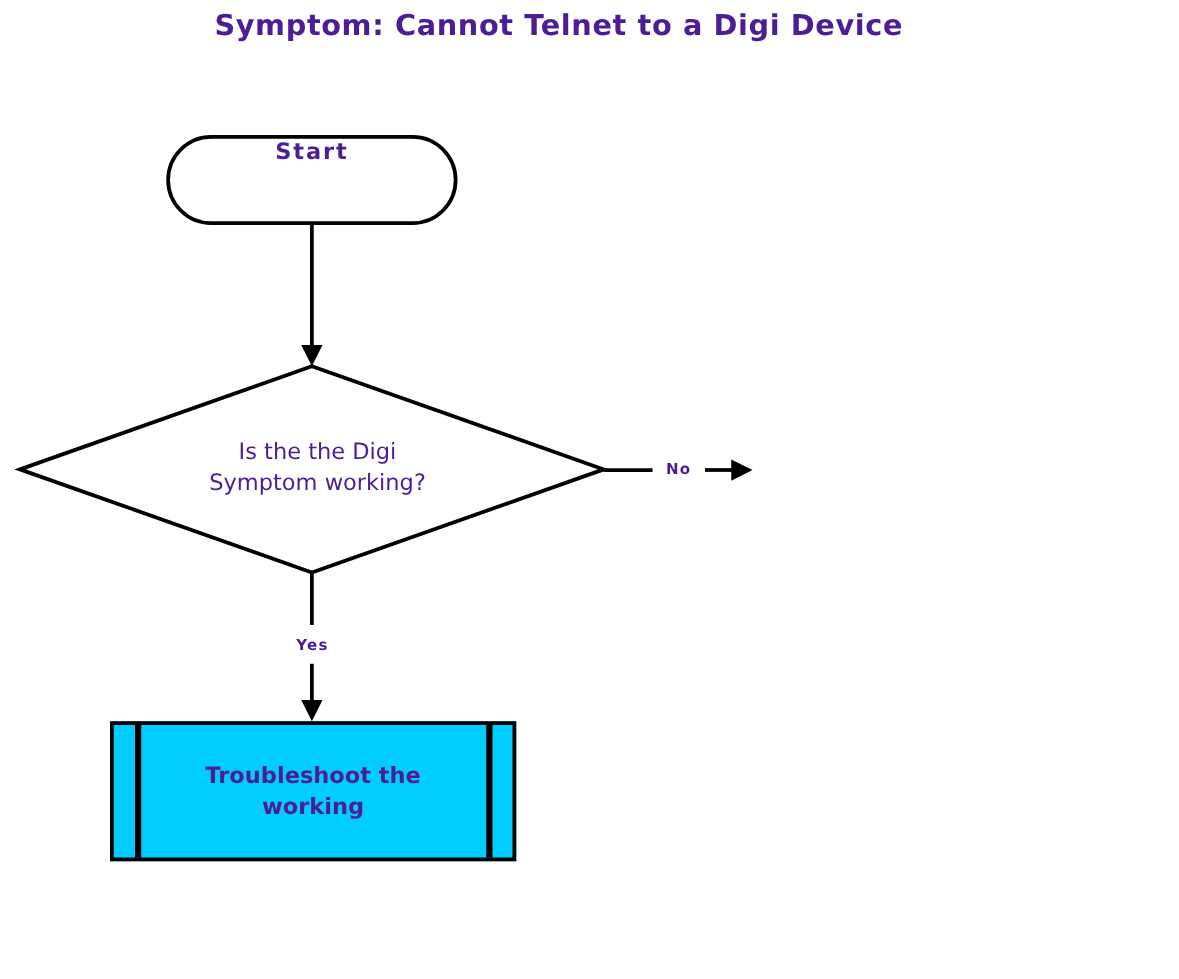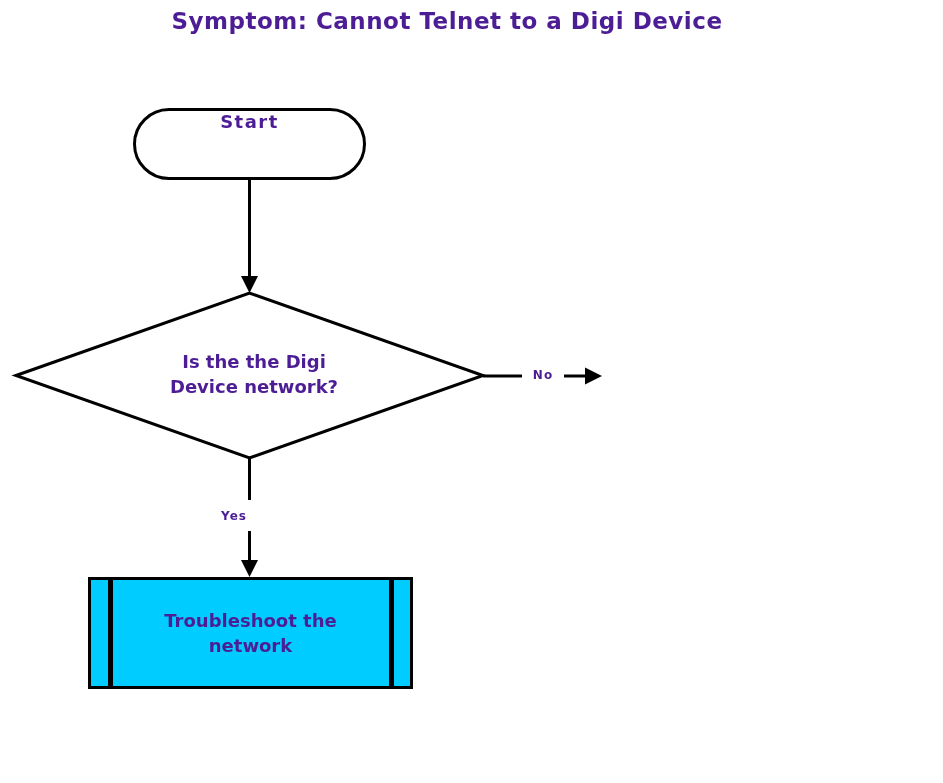--- a/index.html
+++ b/index.html
@@ -64,21 +64,21 @@
     font-weight: bold;
     letter-spacing: 1.5px;
   }
   .decision-label {
     position: absolute;
     left: 243px;
     top: 374px;
     transform: translate(-50%, -50%);
     text-align: center;
     font-size: 18px;
-    font-weight: bold;
+    font-weight: normal;
     line-height: 25px;
     white-space: nowrap;
   }
   .process {
     position: absolute;
     box-sizing: border-box;
     border: 3px solid #000000;
     display: flex;
     align-items: center;
     justify-content: center;
@@ -112,21 +112,21 @@
     position: absolute;
     transform: translate(-50%, -50%);
     font-size: 12px;
     font-weight: bold;
     letter-spacing: 1px;
     background: #ffffff;
     padding: 0 2px;
     white-space: nowrap;
   }
   .edge-label-no  { left: 532px; top: 375px; }
-  .edge-label-yes { left: 223px; top: 516px; }
+  .edge-label-yes { left: 239px; top: 516px; }
 </style>
 </head>
 <body>
 
 <div class="canvas">
 
   <svg class="connector-layer" width="943" height="783" viewBox="0 0 943 783" aria-hidden="true">
 
     <polygon class="shape" points="5,375.5 238.5,293 472,375.5 238.5,458"></polygon>
 
@@ -149,29 +149,29 @@
   </svg>
 
   <div class="diagram-title">Symptom: Cannot Telnet to a Digi Device</div>
 
   <div class="terminator">
     <span>Start</span>
   </div>
 
   <div class="decision-label">
     <span>Is the the Digi</span><br>
-    <span>Device network?</span>
+    <span>Symptom working?</span>
   </div>
 
   <div class="edge-label edge-label-no">No</div>
   <div class="edge-label edge-label-yes">Yes</div>
 
 
   <div class="process process-network" style="background-color: rgb(0, 204, 255);">
     <span class="inner-bar left"></span>
     <span class="inner-bar right"></span>
     <div>
       <span>Troubleshoot the</span><br>
-      <span>network</span>
+      <span>working</span>
     </div>
   </div>
 
 </div>
 
 </body></html>

